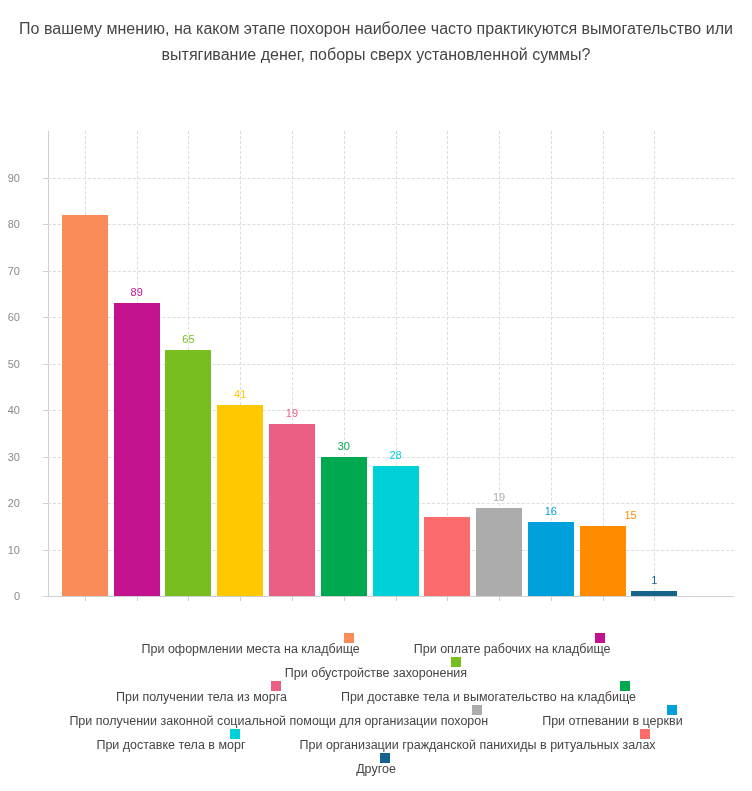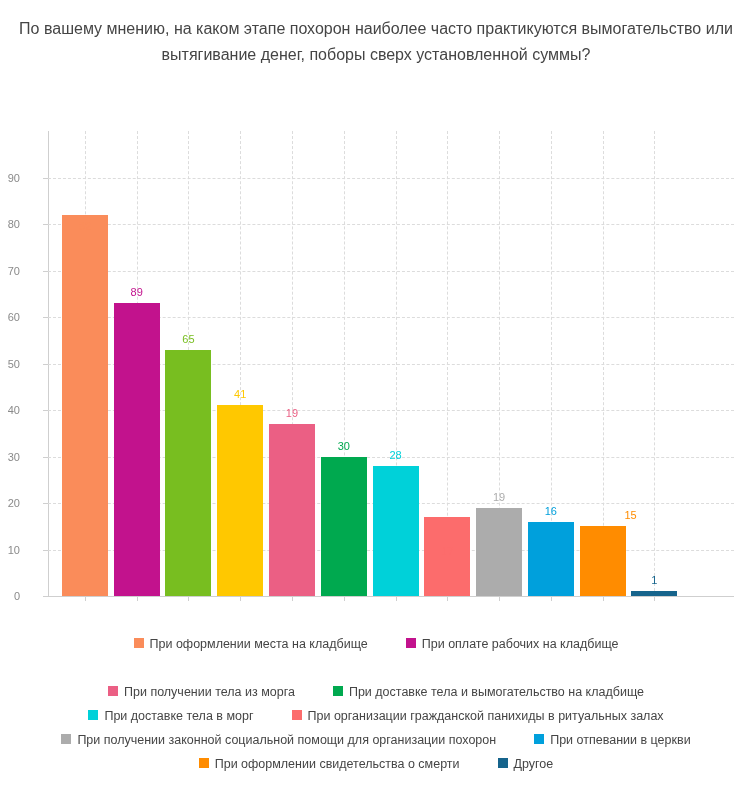--- a/index.html
+++ b/index.html
@@ -126,23 +126,24 @@
   }
   .legend-row {
     display: flex;
     justify-content: center;
     align-items: center;
     flex-wrap: nowrap;
     height: 24px;
   }
   .legend-item {
     display: flex;
-    align-items: flex-start;
-    margin: 0 19px;
+    align-items: flex-end;
+    margin: 0 27px;
     white-space: nowrap;
+    flex-direction: column;
   }
   .legend-swatch {
     width: 10px;
     height: 10px;
     margin-right: 6px;
     flex: 0 0 auto;
   }
   .legend-text {
     font-size: 12.5px;
     color: #454545;
@@ -247,54 +248,54 @@
       <div class="legend-item">
         <span class="legend-swatch" style="background: rgb(250, 140, 90);"></span>
         <span class="legend-text">При оформлении места на кладбище</span>
       </div>
       <div class="legend-item">
         <span class="legend-swatch" style="background: rgb(194, 18, 141);"></span>
         <span class="legend-text">При оплате рабочих на кладбище</span>
       </div>
     </div>
     <div class="legend-row">
+      <div class="legend-item">
+        <span class="legend-swatch" style="background: rgb(120, 190, 32);"></span>
+        <span class="legend-text">При обустройстве захоронения</span>
+      </div>
     </div>
     <div class="legend-row">
       <div class="legend-item">
         <span class="legend-swatch" style="background: rgb(235, 95, 132);"></span>
         <span class="legend-text">При получении тела из морга</span>
       </div>
       <div class="legend-item">
         <span class="legend-swatch" style="background: rgb(0, 169, 79);"></span>
         <span class="legend-text">При доставке тела и вымогательство на кладбище</span>
       </div>
     </div>
     <div class="legend-row">
       <div class="legend-item">
+        <span class="legend-swatch" style="background: rgb(172, 172, 172);"></span>
+        <span class="legend-text">При получении законной социальной помощи для организации похорон</span>
+      </div>
+      <div class="legend-item">
+        <span class="legend-swatch" style="background: rgb(0, 160, 220);"></span>
+        <span class="legend-text">При отпевании в церкви</span>
+      </div>
+    </div>
+    <div class="legend-row">
+      <div class="legend-item">
         <span class="legend-swatch" style="background: rgb(0, 209, 217);"></span>
         <span class="legend-text">При доставке тела в морг</span>
       </div>
       <div class="legend-item">
         <span class="legend-swatch" style="background: rgb(252, 108, 108);"></span>
         <span class="legend-text">При организации гражданской панихиды в ритуальных залах</span>
       </div>
     </div>
     <div class="legend-row">
       <div class="legend-item">
-        <span class="legend-swatch" style="background: rgb(172, 172, 172);"></span>
-        <span class="legend-text">При получении законной социальной помощи для организации похорон</span>
-      </div>
-      <div class="legend-item">
-        <span class="legend-swatch" style="background: rgb(0, 160, 220);"></span>
-        <span class="legend-text">При отпевании в церкви</span>
-      </div>
-    </div>
-    <div class="legend-row">
-      <div class="legend-item">
-        <span class="legend-swatch" style="background: rgb(255, 140, 0);"></span>
-        <span class="legend-text">При оформлении свидетельства о смерти</span>
-      </div>
-      <div class="legend-item">
         <span class="legend-swatch" style="background: rgb(22, 100, 140);"></span>
         <span class="legend-text">Другое</span>
       </div>
     </div>
   </div>
 
 </body></html>

